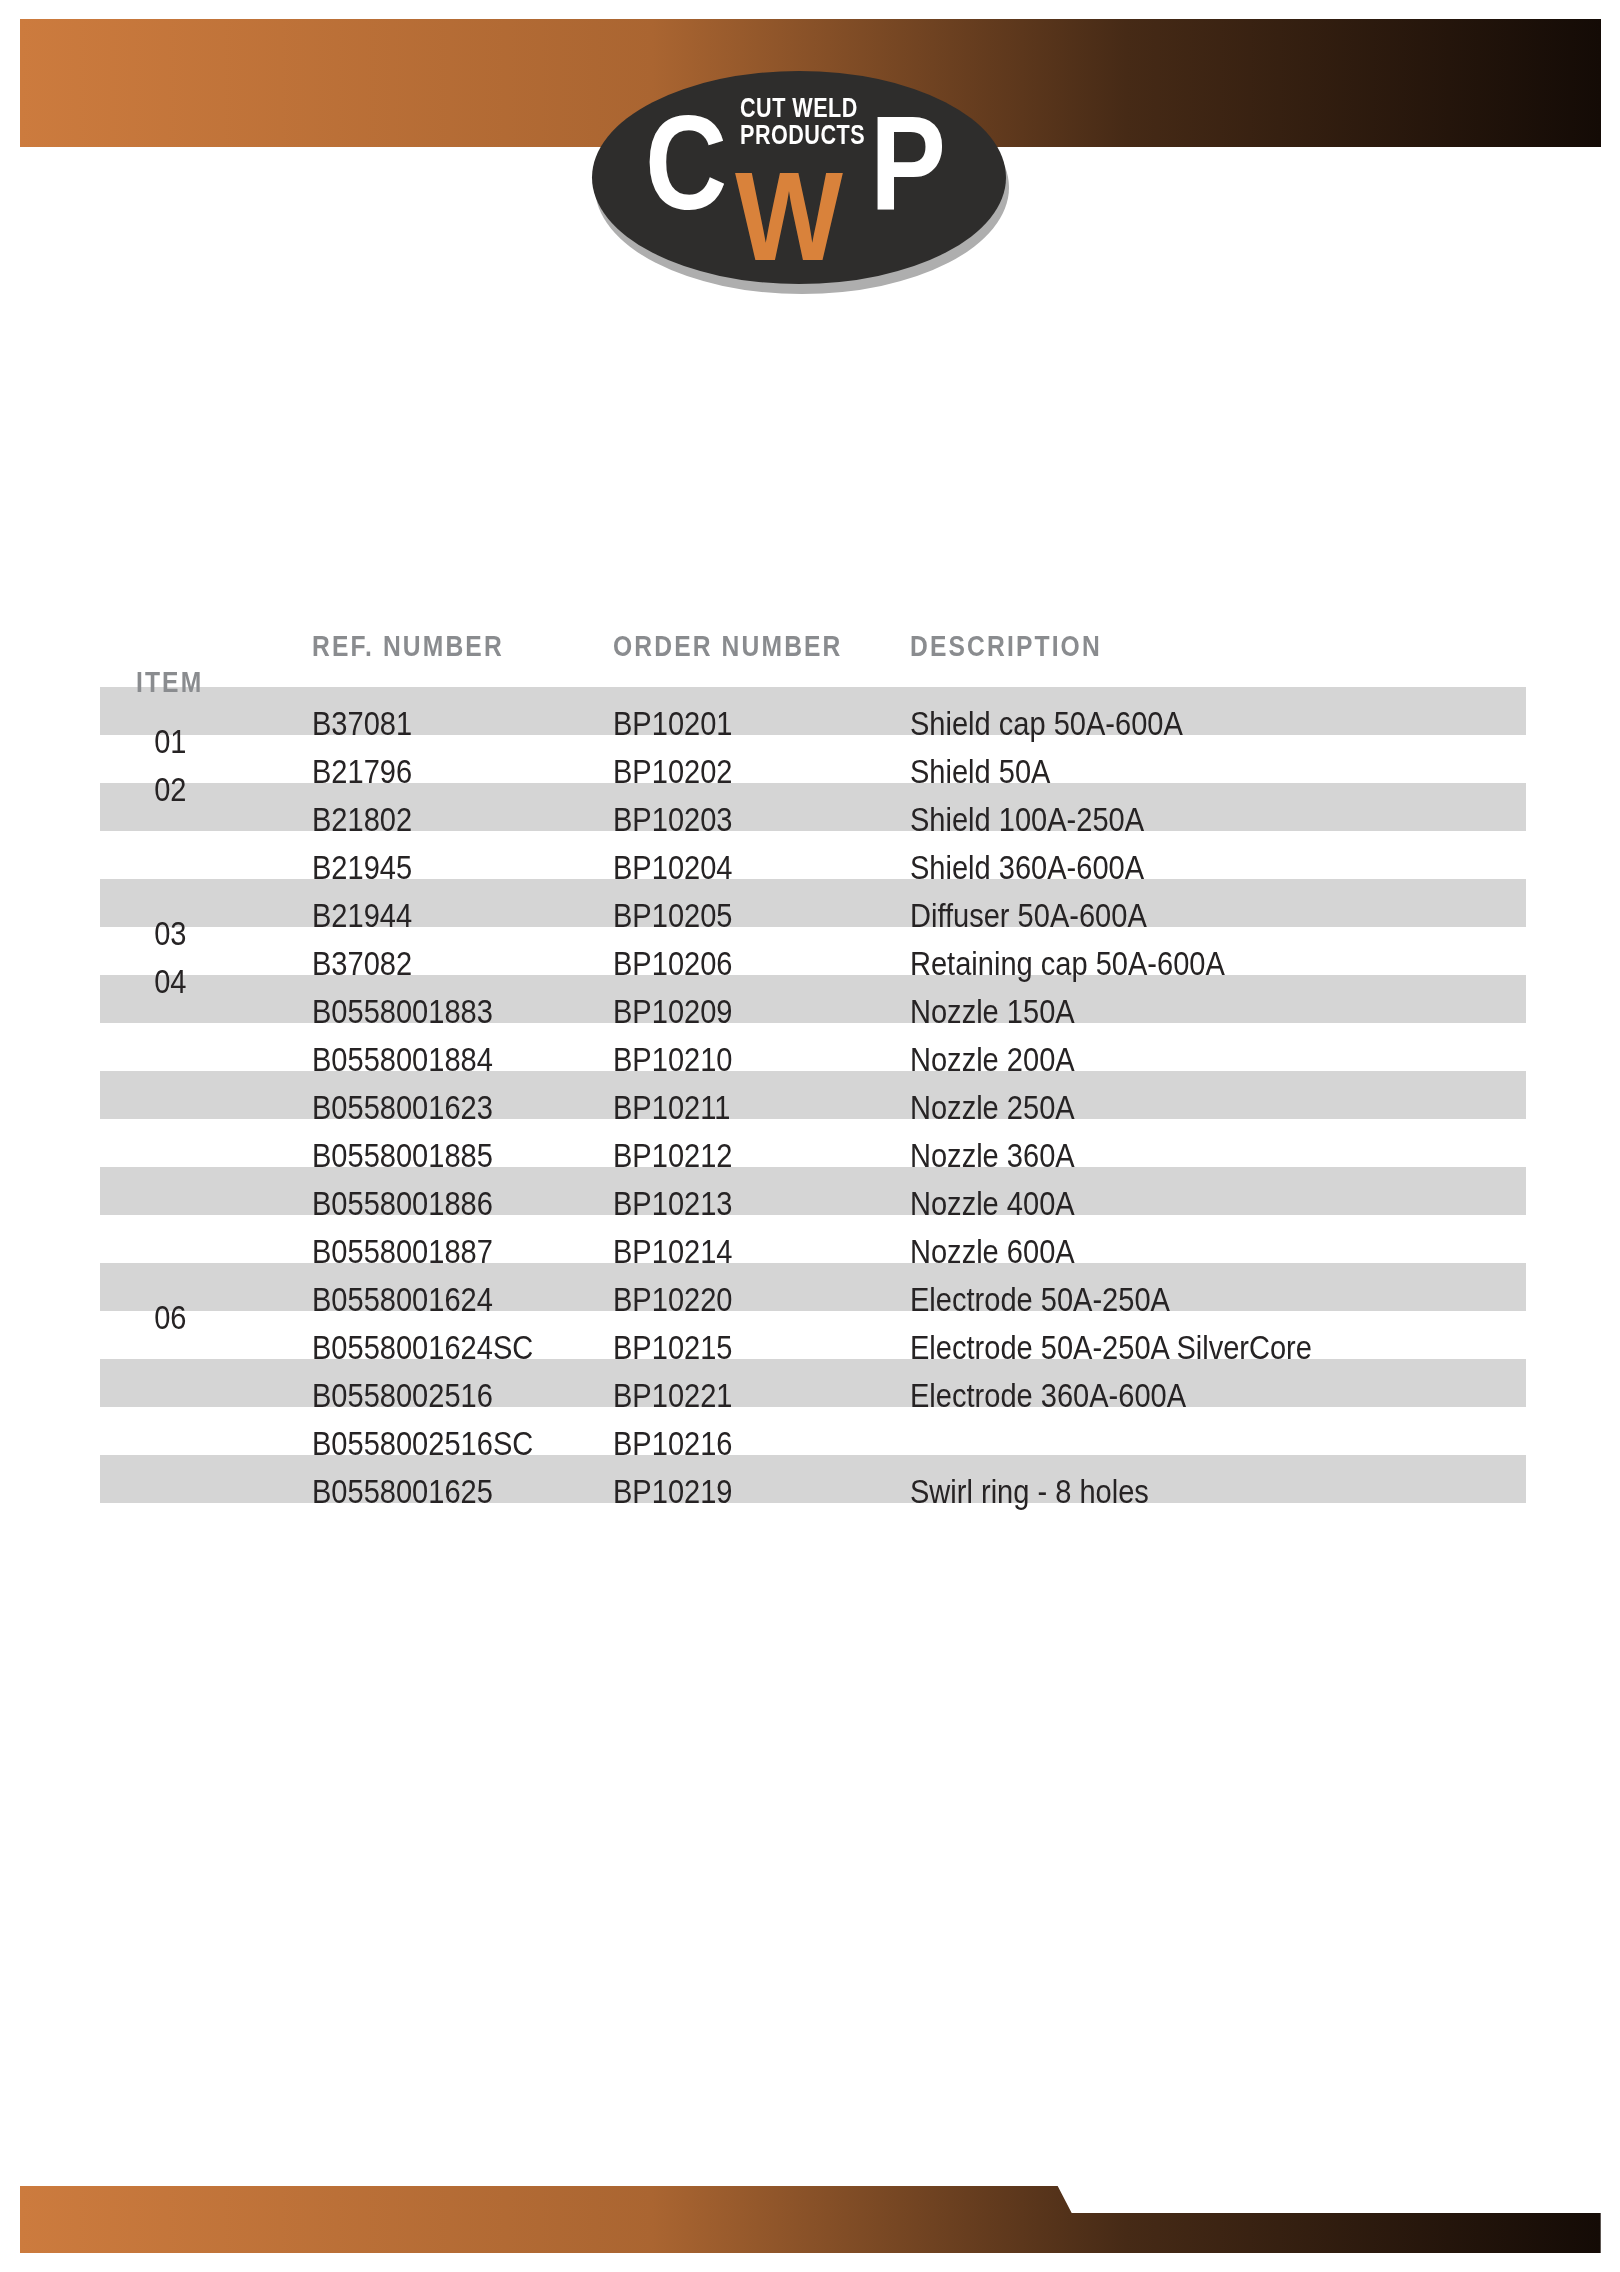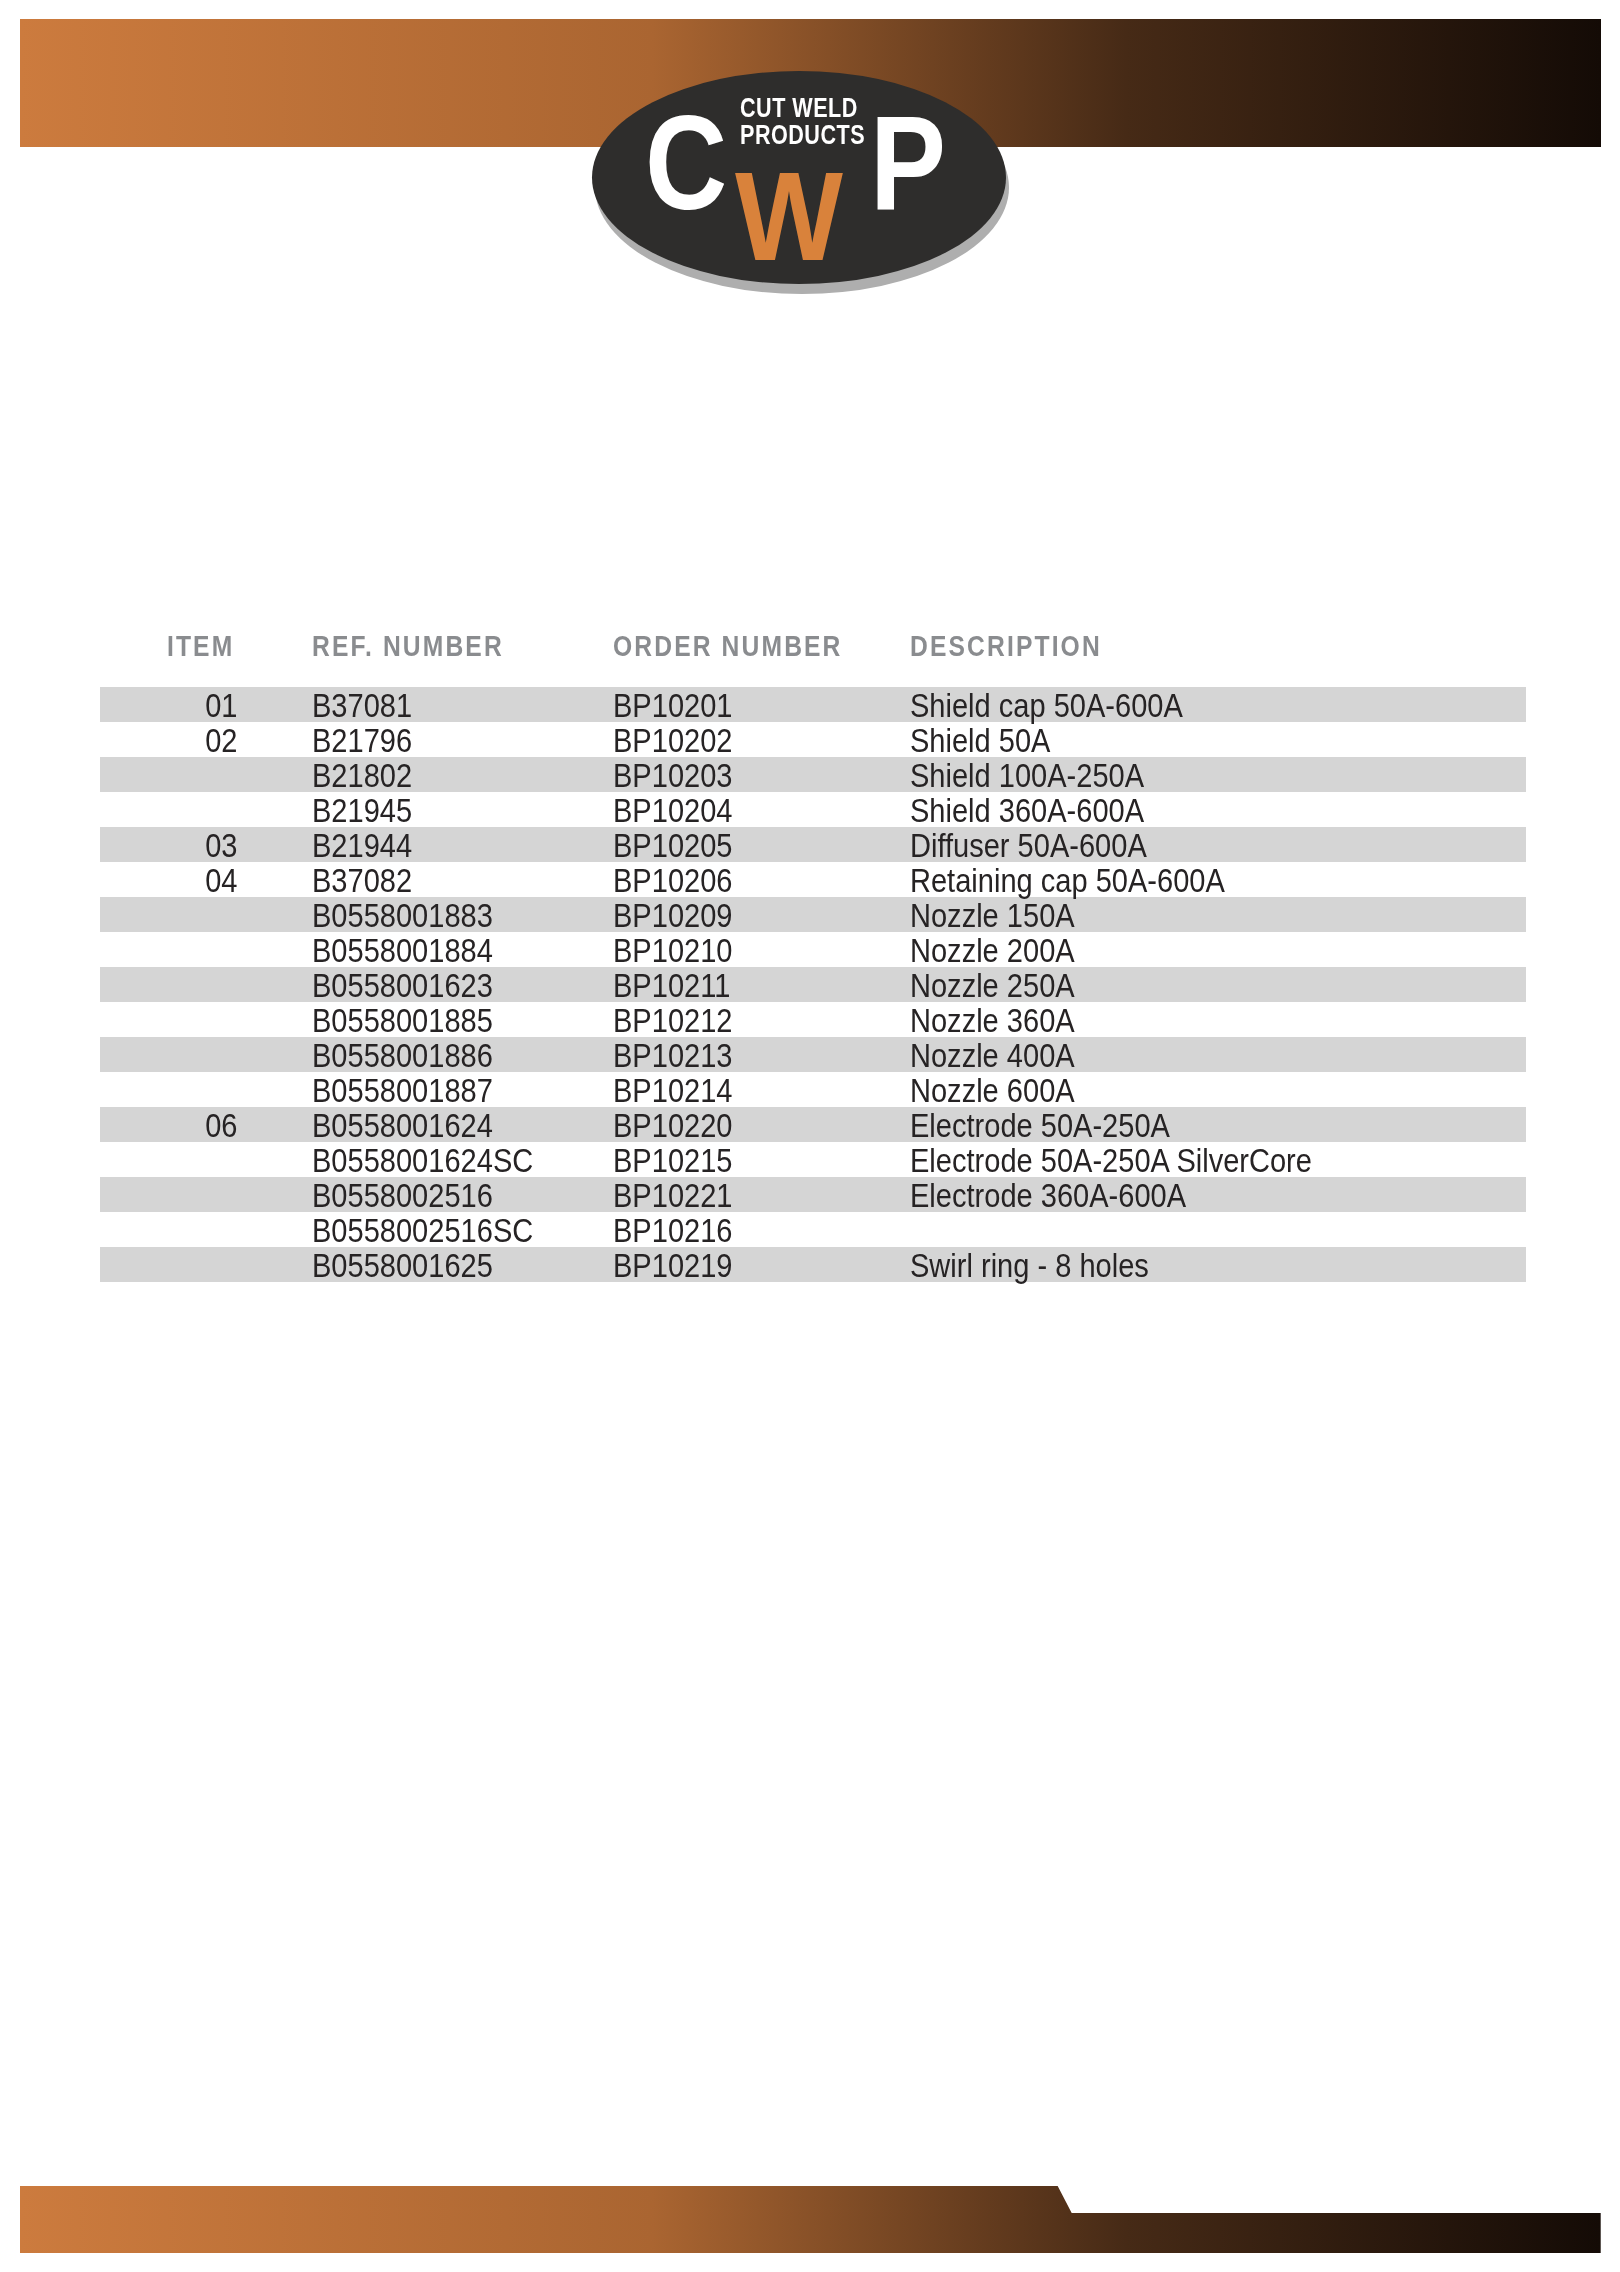--- a/index.html
+++ b/index.html
@@ -28,24 +28,24 @@
   .logo-p{left:278px; top:25px; font-size:134px; color:var(--logo-white); transform:scaleX(0.85);}
   .logo-tagline{
     left:148px; top:24px; font-size:27px; line-height:28.5px; color:var(--logo-white);
     transform:scaleX(0.80); letter-spacing:0.6px; white-space:pre;
   }
   
   .table{position:absolute; left:100px; top:632px; width:1426px;}
   .trow{display:grid; grid-template-columns:140px 301px 297px 1fr; align-items:center;}
   .header-row{height:55px; align-items:start;}
   .header-row .cell{color:var(--header-text); font-weight:bold; font-size:29px; line-height:1;}
-  .rows .trow{height:35px; font-size:33px; color:var(--body-text);}
+  .rows .trow{height:48px; font-size:33px; color:var(--body-text);}
   .rows .trow:nth-child(odd){background:var(--stripe);}
   .cell{overflow:visible; white-space:pre;}
-  .cell.item{text-align:right;}
+  .cell.item{text-align:center;margin-top:36px;}
   .cell.ref,.cell.order,.cell.desc{padding-left:72px;}
   .cond{display:inline-block; transform:scaleX(0.88); transform-origin:left center; white-space:pre;}
   .cond-center{display:inline-block; transform:scaleX(0.88); transform-origin:center center;}
   .header-row .cond{transform:scaleX(0.85); letter-spacing:2.5px;}
   .header-row .cond-center{transform:scaleX(0.85); letter-spacing:2.5px;}
   
   .bottom-band{
     position:absolute; left:19.7px; top:2186px; width:1581px; height:67px;
     background:linear-gradient(90deg,var(--banner-orange) 0%,var(--banner-mid1) 40%,var(--banner-mid2) 70%,var(--banner-dark) 100%);
     clip-path:polygon(0px 0px,1038px 0px,1052px 27px,1581px 27px,1581px 67px,0px 67px);

